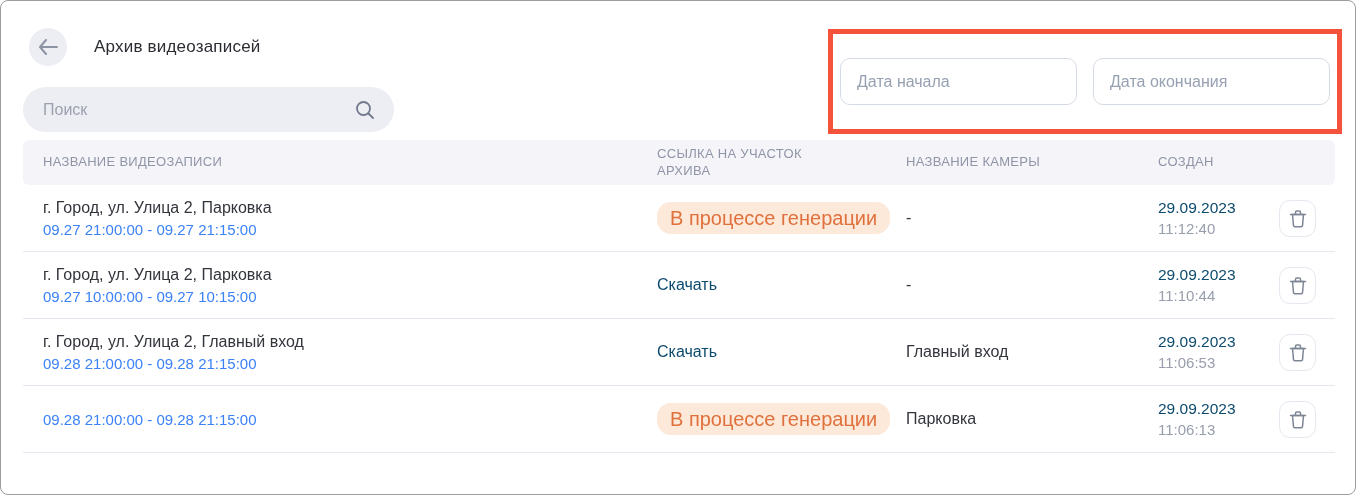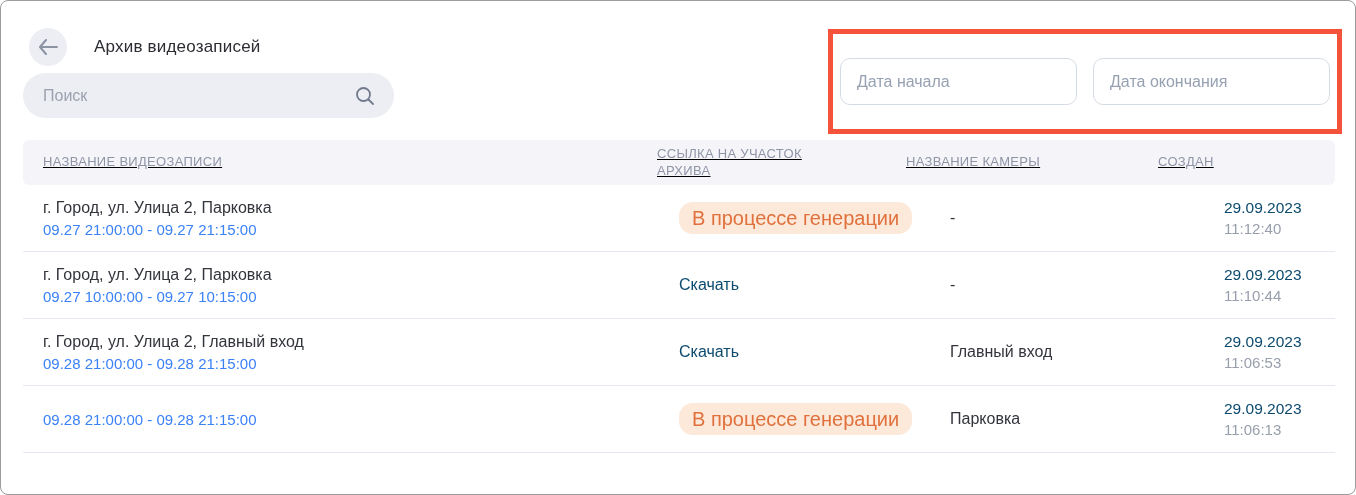--- a/index.html
+++ b/index.html
@@ -15,53 +15,51 @@
   .page-header { display:flex; align-items:center; gap:27px; padding:27px 0 0 28px; }
   .back-btn {
     width:38px; height:38px; border-radius:50%; background:#eceef4;
     display:flex; align-items:center; justify-content:center; cursor:pointer; border:none;
   }
   .page-title { font-size:17px; color:#2b2d33; font-weight:400; letter-spacing:.2px; }
   
   .toolbar { display:flex; justify-content:space-between; align-items:flex-end; padding:12px 13px 0 22px; height:68px; }
   .search-pill {
     width:371px; height:45px; background:#edeef3; border-radius:23px;
-    display:flex; align-items:center; padding:0 18px 0 20px; margin-bottom:16px;
+    display:flex; align-items:center; padding:0 18px 0 20px; margin-bottom:2px;
   }
   .search-pill input {
     flex:1; border:none; background:transparent; outline:none;
     font-size:16px; color:#3a3d45; font-family:inherit;
   }
   .search-pill input::placeholder { color:#9ba1ae; }
   .date-highlight {
     border:5px solid #f4523b; display:flex; gap:16px; padding:24px 7px; background:#fff;
   }
   .date-input {
     width:237px; height:47px; border:1px solid #d5dbe4; border-radius:10px;
     font-size:16px; color:#3a3d45; padding:0 16px; outline:none; font-family:inherit; background:#fff;
   }
   .date-input::placeholder { color:#97a1b2; }
   
   .table { margin:6px 11px 0 22px; width:1312px; }
   .thead {
     display:grid; grid-template-columns:614px 249px 252px 121px 1fr;
     align-items:center; background:#f5f5f9; border-radius:6px; height:45px;
     padding-left:20px;
-    text-decoration:underline;
   }
   .th {
     font-size:13px; color:#8f95a7; text-transform:uppercase; letter-spacing:.3px;
     line-height:1.25; padding-right:14px;
   }
   .th.wrap { max-width:180px; }
   .trow {
     display:grid; grid-template-columns:614px 249px 252px 121px 1fr;
     align-items:center; height:67px; padding-left:20px;
     border-bottom:1px solid #e7e8ef;
-    gap:22px;
   }
   .cell-name .name { font-size:16px; color:#33353c; margin-bottom:4px; }
   .cell-name .period { font-size:15px; color:#3b82f6; }
   .download-link { font-size:16px; color:#0c4a6e; cursor:pointer; text-decoration:none; display:inline-block; }
   .badge {
     display:inline-block; background:#fce9da; color:#e0713c; font-size:20px;
     padding:6px 13px; border-radius:14px; line-height:1;
   }
   .cell-camera { font-size:16px; color:#33353c; }
   .cell-created .date { font-size:15.5px; color:#0c4a6e; margin-bottom:3px; }

